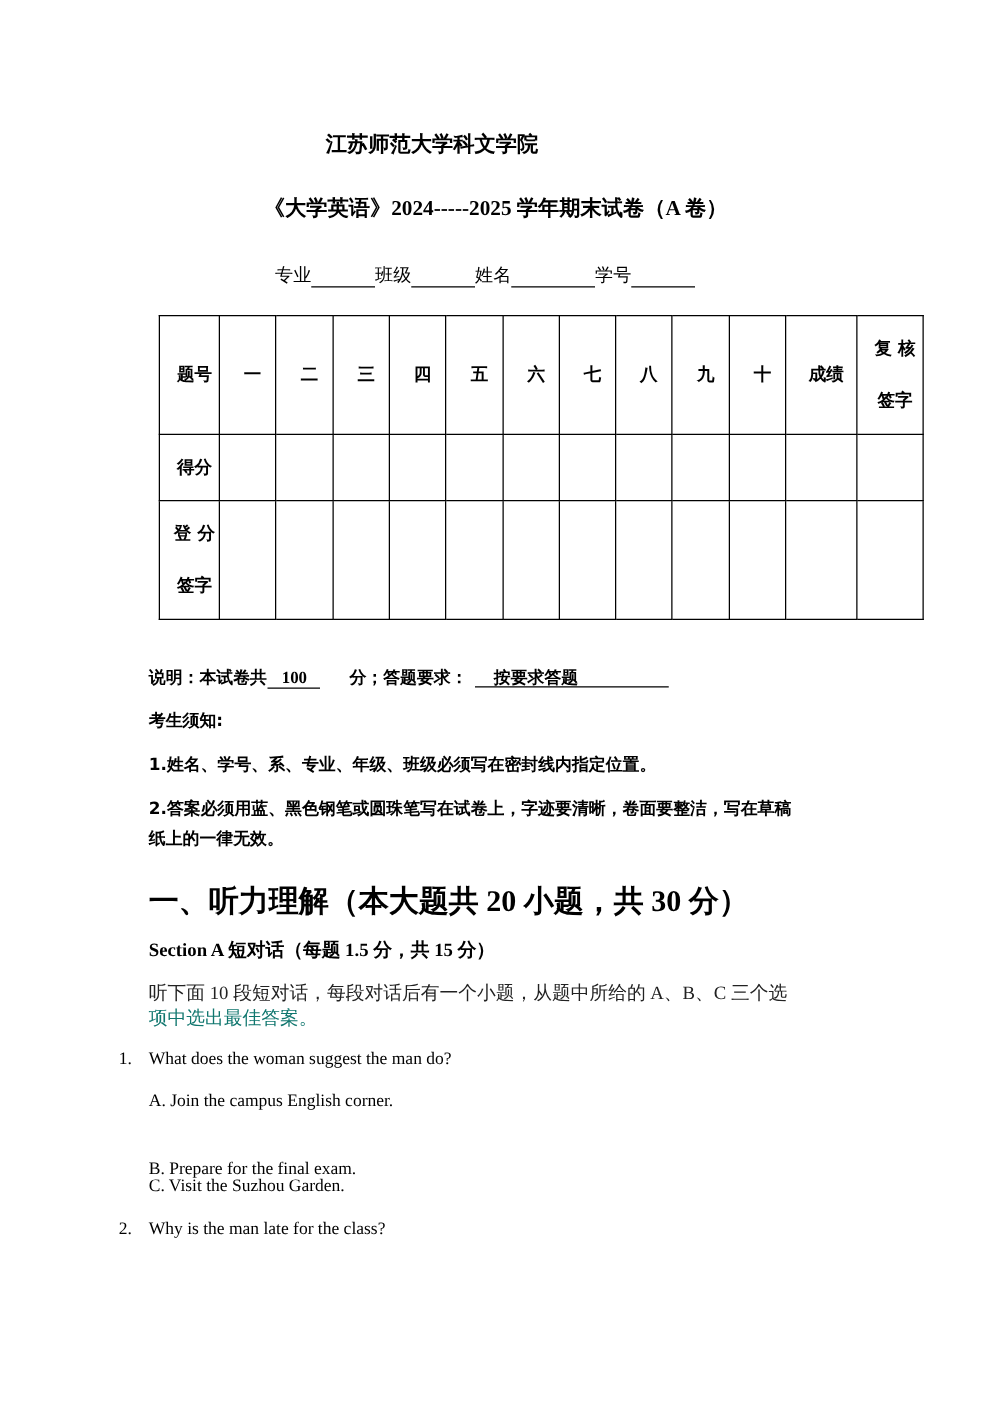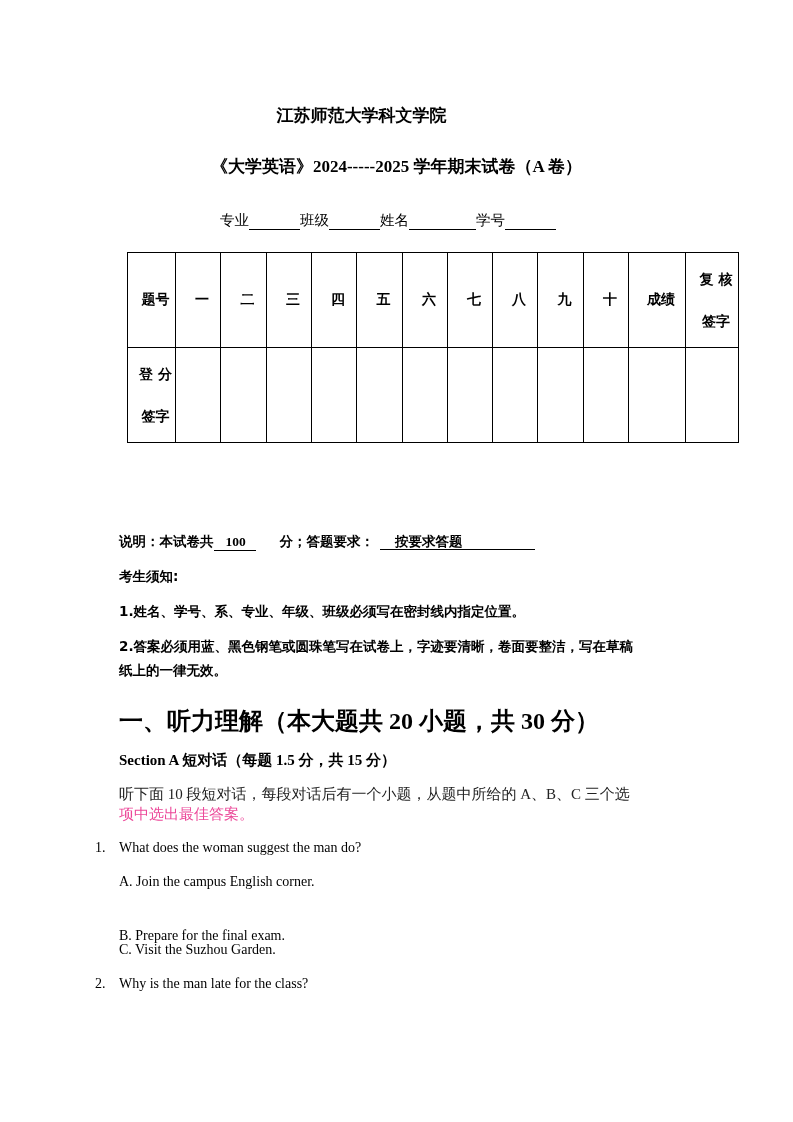--- a/index.html
+++ b/index.html
@@ -2,21 +2,21 @@
 <html><head>
 <meta charset="utf-8">
 <style>
   html, body { margin: 0; padding: 0; background: #ffffff; }
   body { width: 793px; height: 1122px; position: relative; overflow: hidden; color: #000; }
   .abs { position: absolute; white-space: nowrap; }
   .serif { font-family: "Liberation Serif", "DejaVu Serif", serif; }
   .sans { font-family: "DejaVu Sans", "Liberation Sans", sans-serif; }
   .bold { font-weight: bold; }
 
-  #school { left: 16px; width: 691px; top: 104px; text-align: center; font-size: 17px; }
+  #school { left: 0; width: 691px; top: 104px; text-align: center; font-size: 17px; }
   #exam-title { left: 0; width: 793px; top: 155px; text-align: center; font-size: 17px; }
 
   #info-line { left: 220px; top: 211px; font-size: 15px; display: flex; align-items: flex-end; }
   #info-line .lbl { font-family: "DejaVu Sans", sans-serif; font-size: 14.5px; }
   #info-line .blank { display: inline-block; border-bottom: 1px solid #000; height: 16px; }
 
   table.score {
     position: absolute; left: 127px; top: 252px;
     border-collapse: collapse; table-layout: fixed;
     font-family: "DejaVu Sans", sans-serif; font-size: 14px;
@@ -87,20 +87,35 @@
     <td class="hdr">七</td>
     <td class="hdr">八</td>
     <td class="hdr">九</td>
     <td class="hdr">十</td>
     <td class="hdr">成绩</td>
     <td class="hdr two-line">
       <div>复 核</div>
       <div>签字</div>
     </td>
   </tr>
+  <tr class="r2">
+    <td class="hdr">得分</td>
+    <td></td>
+    <td></td>
+    <td></td>
+    <td></td>
+    <td></td>
+    <td></td>
+    <td></td>
+    <td></td>
+    <td></td>
+    <td></td>
+    <td></td>
+    <td></td>
+  </tr>
   <tr class="r3">
     <td class="hdr two-line">
       <div>登 分</div>
       <div>签字</div>
     </td>
     <td></td>
     <td></td>
     <td></td>
     <td></td>
     <td></td>
@@ -119,21 +134,21 @@
   <span>说明：本试卷共</span><span class="u serif" style="width:40px;text-align:center;padding-left:2px">100</span><span style="margin-left:24px">分；答题要求：</span><span class="u" style="width:140px;padding-left:15px;margin-left:6px">按要求答题</span>
 </div>
 <div class="abs note sans bold" style="top:568px">考生须知:</div>
 <div class="abs note sans bold" style="top:603px">1.姓名、学号、系、专业、年级、班级必须写在密封线内指定位置。</div>
 <div class="abs note sans bold" style="top:638px">2.答案必须用蓝、黑色钢笔或圆珠笔写在试卷上，字迹要清晰，卷面要整洁，写在草稿</div>
 <div class="abs note sans bold" style="top:662px">纸上的一律无效。</div>
 
 <div id="sec1" class="abs serif bold">一、听力理解（本大题共 20 小题，共 30 分）</div>
 <div id="secA" class="abs serif bold">Section A  短对话（每题 1.5 分，共 15 分）</div>
 <div class="abs serif" style="left:119px;top:785px;font-size:15px;color:#222">听下面 10 段短对话，每段对话后有一个小题，从题中所给的 A、B、C 三个选</div>
-<div class="abs serif" style="left:119px;top:805px;font-size:15px;color:#ec4899">项中选出最佳答案。</div>
+<div class="abs serif" style="left:119px;top:805px;font-size:15px;color:#0f766e">项中选出最佳答案。</div>
 
 <div class="abs serif q qnum" style="top:840px">1.</div>
 <div class="abs serif q qtext" style="top:840px">What does the woman suggest the man do?</div>
 <div class="abs serif q qtext" style="top:874px">A. Join the campus English corner.</div>
 <div class="abs serif q qtext" style="top:928px">B. Prepare for the final exam.</div>
 <div class="abs serif q qtext" style="top:942px">C. Visit the Suzhou Garden.</div>
 
 <div class="abs serif q qnum" style="top:976px">2.</div>
 <div class="abs serif q qtext" style="top:976px">Why is the man late for the class?</div>
 

